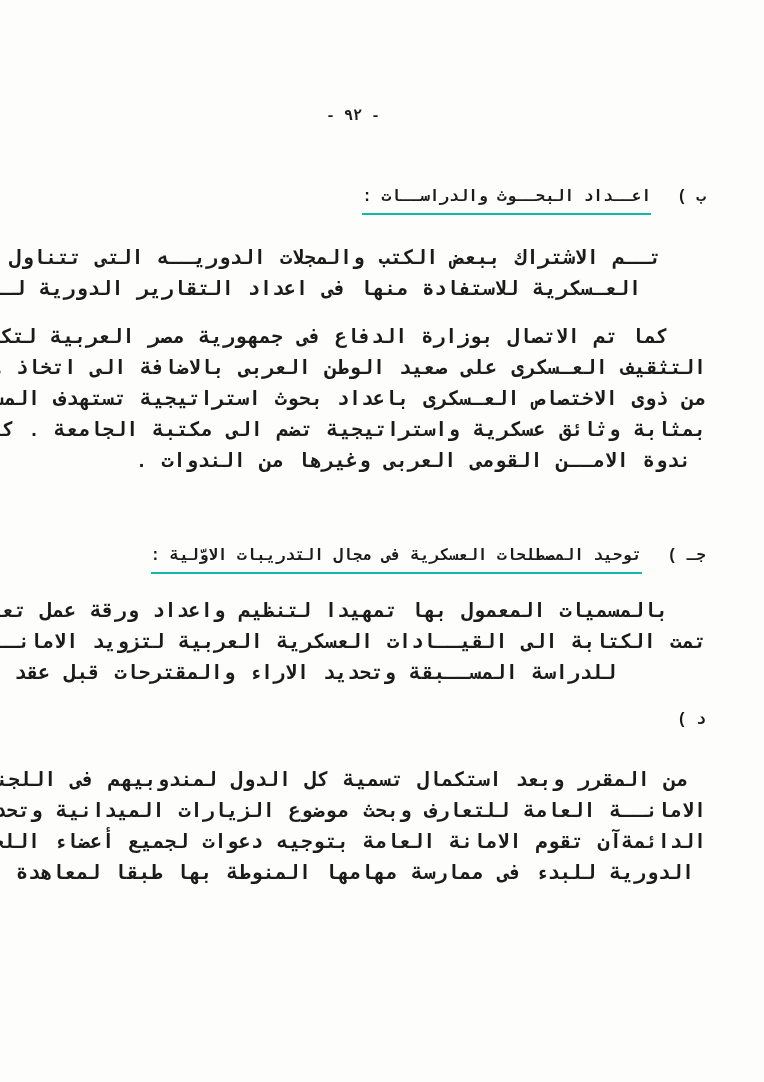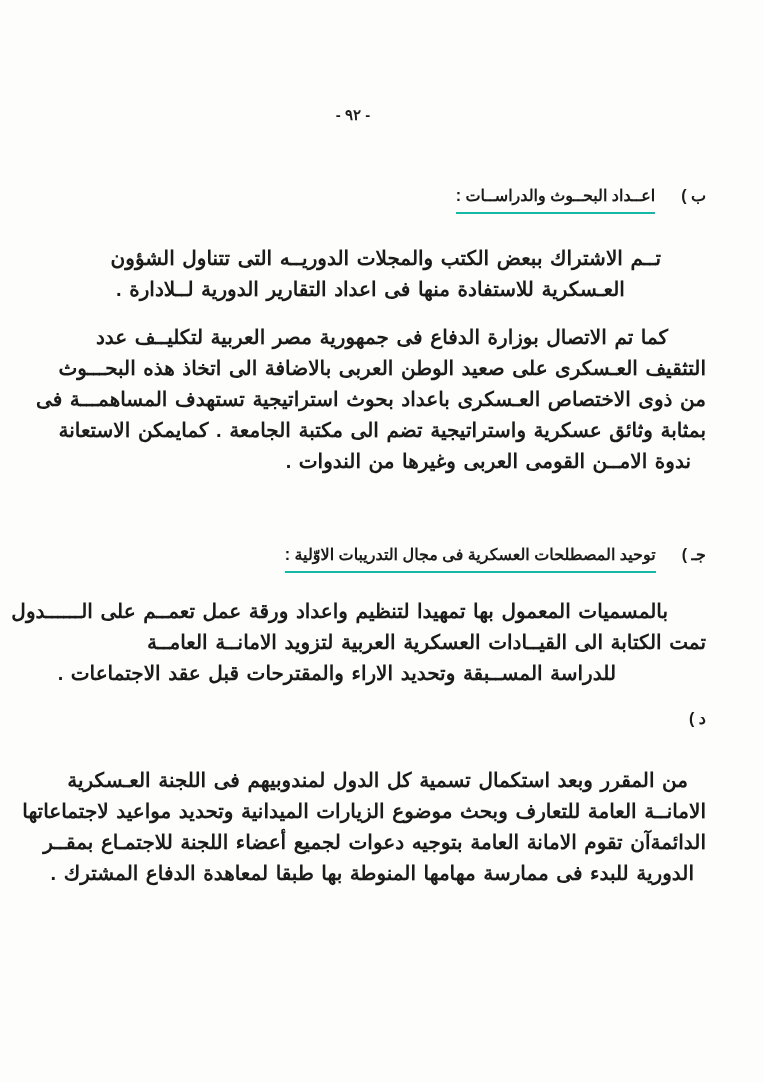--- a/index.html
+++ b/index.html
@@ -1,21 +1,21 @@
 <!DOCTYPE html>
 <html lang="ar" dir="rtl"><head>
 <meta charset="utf-8">
 <style>
   html,body { margin:0; padding:0; background:#ffffff; }
   .page {
     position:relative;
     width:764px; height:1082px;
     margin:0;
     background:#fdfdfc;
-    font-family:Liberation Sans, sans-serif;
+    font-family:Liberation Mono, monospace;
     color:#1b1b1b;
     font-weight:700;
     overflow:hidden;
   }
   .page-number {
     position:absolute;
     top:106px; left:0; right:0;
     text-align:center;
     text-indent:58px;            
     font-size:15px;

